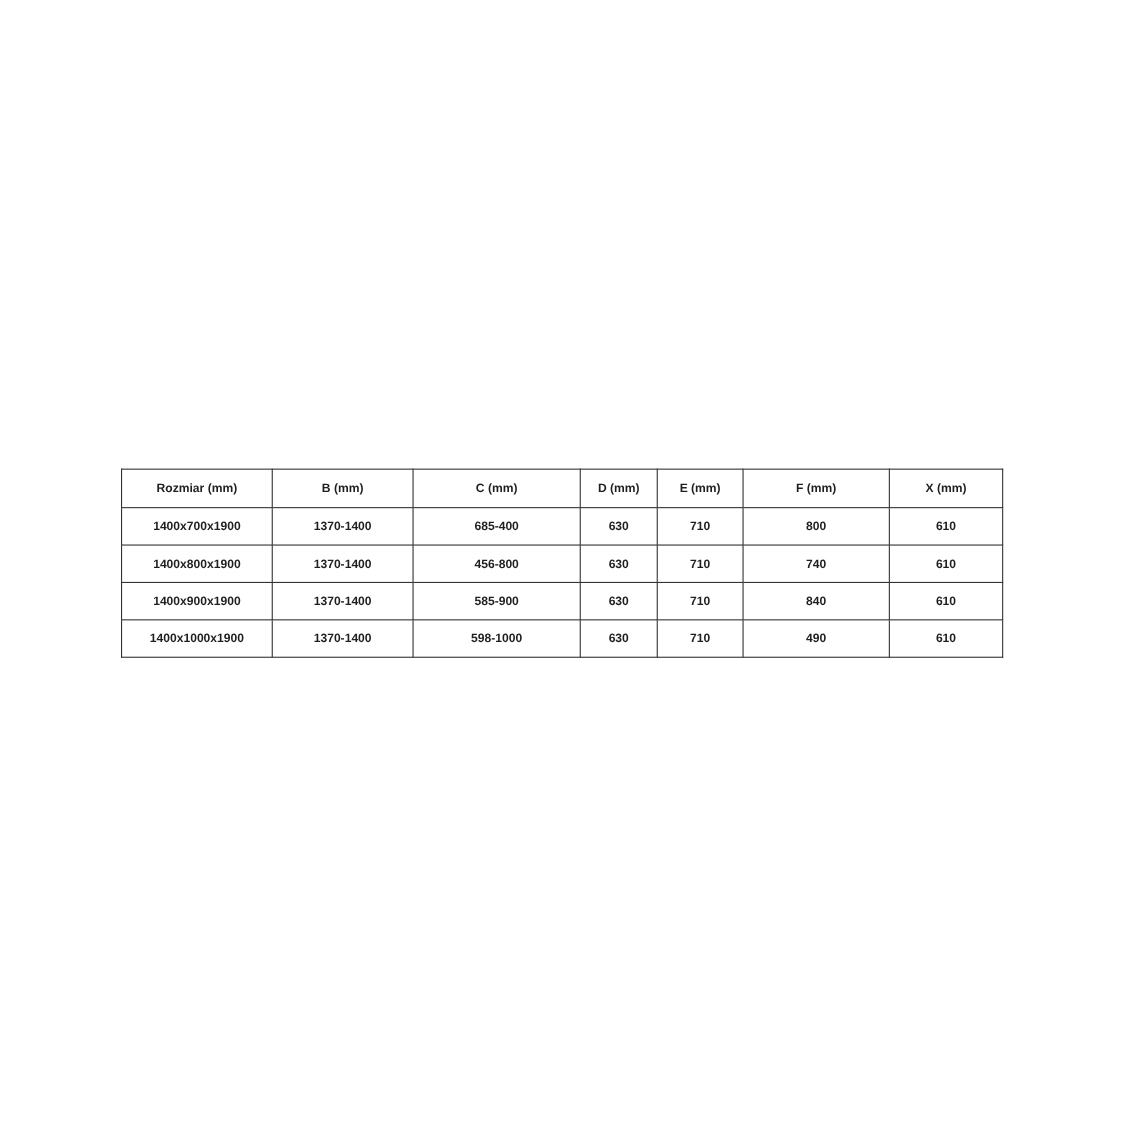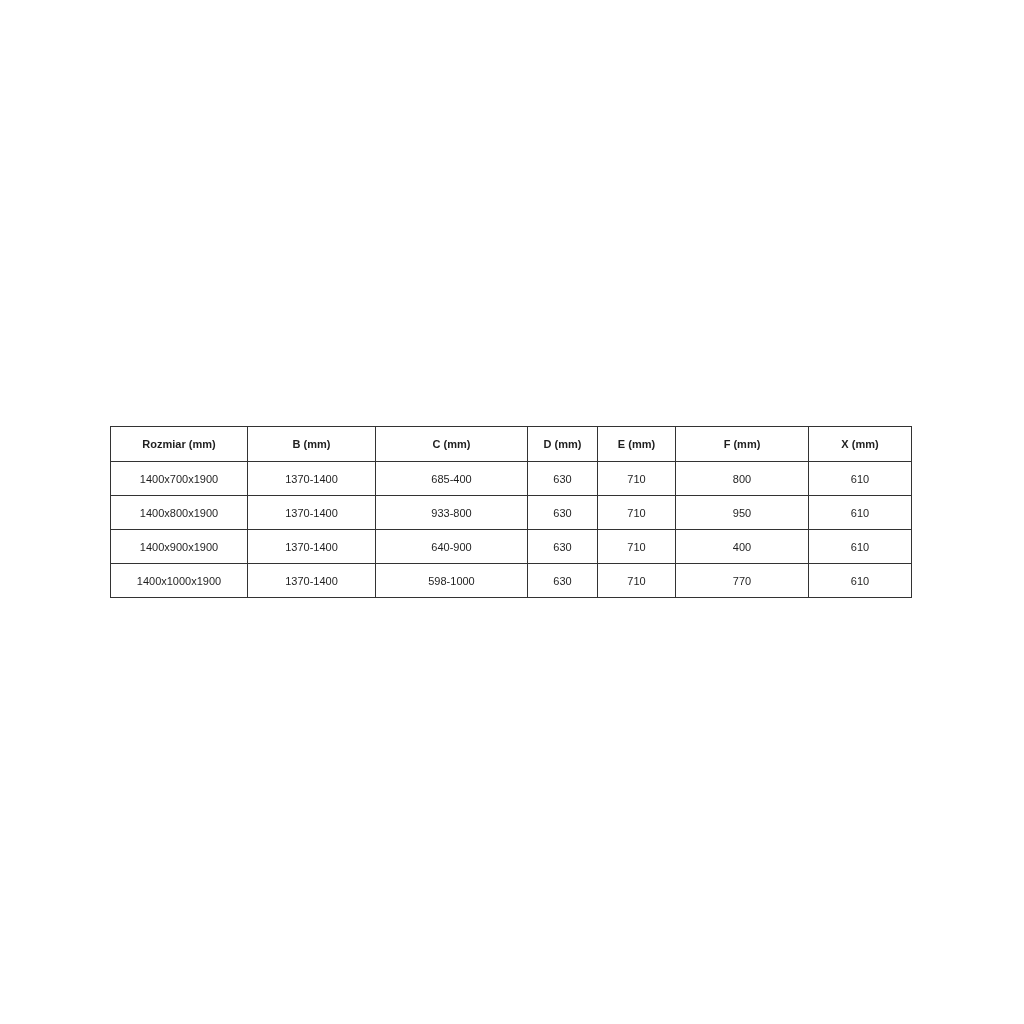--- a/index.html
+++ b/index.html
@@ -34,21 +34,21 @@
     font-size: 11px;
     padding: 0 14px;
     white-space: nowrap;
     overflow: hidden;
   }
   table.spec-table th {
     font-weight: bold;
     height: 34px;
   }
   table.spec-table td {
-    font-weight: normal;
+    font-weight: bold;
     height: 33px;
   }
   
   col.c-rozmiar { width: 137px; }
   col.c-b       { width: 128px; }
   col.c-c       { width: 152px; }
   col.c-d       { width: 70px;  }
   col.c-e       { width: 78px;  }
   col.c-f       { width: 133px; }
   col.c-x       { width: 103px; }
@@ -84,39 +84,39 @@
         <td>1370-1400</td>
         <td>685-400</td>
         <td>630</td>
         <td>710</td>
         <td>800</td>
         <td>610</td>
       </tr>
       <tr>
         <td>1400x800x1900</td>
         <td>1370-1400</td>
-        <td>933-800</td>
+        <td>456-800</td>
         <td>630</td>
         <td>710</td>
-        <td>950</td>
+        <td>740</td>
         <td>610</td>
       </tr>
       <tr>
         <td>1400x900x1900</td>
         <td>1370-1400</td>
-        <td>640-900</td>
+        <td>585-900</td>
         <td>630</td>
         <td>710</td>
-        <td>400</td>
+        <td>840</td>
         <td>610</td>
       </tr>
       <tr>
         <td>1400x1000x1900</td>
         <td>1370-1400</td>
         <td>598-1000</td>
         <td>630</td>
         <td>710</td>
-        <td>770</td>
+        <td>490</td>
         <td>610</td>
       </tr>
     </tbody>
   </table>
 </div>
 
 </body></html>

